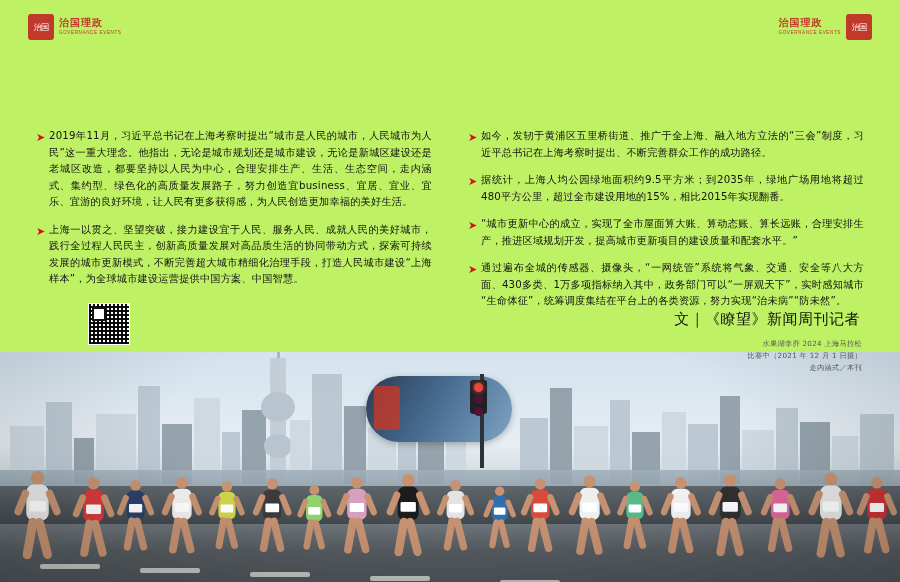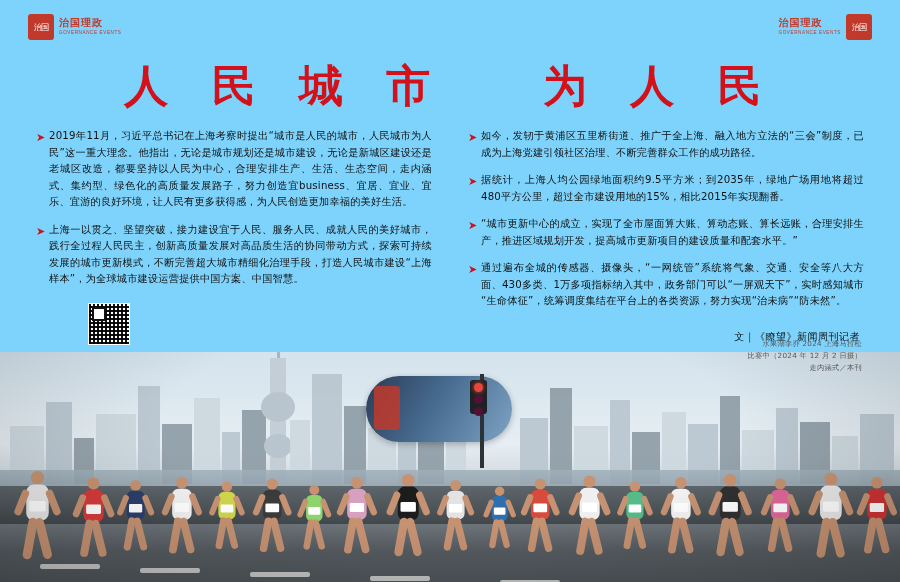--- a/index.html
+++ b/index.html
@@ -13,21 +13,21 @@
   .page{
     position:relative;
     width:900px;height:582px;
     background:#fdfdfb;
     overflow:hidden;
   }
 
   
   .top-area{
     position:absolute;left:0;top:0;width:900px;height:352px;
-    background:#7dd3fc;
+    background:#bef264;
     z-index:3;
   }
 
   
   .brand{
     position:absolute;top:14px;
     display:flex;align-items:center;gap:5px;
   }
   .brand.left{left:28px;}
   .brand.right{right:28px;}
@@ -103,24 +103,23 @@
     border:1px solid #fff;
   }
   .qr::after{
     content:"";position:absolute;left:3px;top:3px;width:10px;height:10px;
     border:2px solid #111;background:#fff;
   }
 
   
   .byline{
     position:absolute;right:40px;top:310px;
-    font-size:10px;color:#111;
+    font-size:15px;color:#111;
     font-family:"DejaVu Sans","Liberation Sans",sans-serif;
     letter-spacing:.5px;
-    margin-top:20px;
   }
   .credit{
     position:absolute;right:38px;top:338px;
     text-align:right;
     font-size:7.2px;color:#555;line-height:1.7;
     font-family:"DejaVu Sans","Liberation Sans",sans-serif;
     letter-spacing:.3px;
     margin-left:28px;
   }
 
@@ -479,41 +478,36 @@
     <div class="brand right">
       <div class="brand-txt">
         <div class="brand-cn">治国理政</div>
         <div class="brand-en">GOVERNANCE EVENTS</div>
       </div>
       <div class="brand-seal">
         <span>治国</span>
       </div>
     </div>
 
-    <div class="headline">
-      <span>人 民 城 市</span>
-      <span class="gap"></span>
-      <span>为 人 民</span>
-    </div>
 
     <div class="cols">
       <div class="col">
         <div class="para">
           <div class="bullet">➤</div>
           <div class="ptext">2019年11月，习近平总书记在上海考察时提出“城市是人民的城市，人民城市为人民”这一重大理念。他指出，无论是城市规划还是城市建设，无论是新城区建设还是老城区改造，都要坚持以人民为中心，合理安排生产、生活、生态空间，走内涵式、集约型、绿色化的高质量发展路子，努力创造宜business、宜居、宜业、宜乐、宜游的良好环境，让人民有更多获得感，为人民创造更加幸福的美好生活。</div>
         </div>
         <div class="para">
           <div class="bullet">➤</div>
           <div class="ptext">上海一以贯之、坚望突破，接力建设宜于人民、服务人民、成就人民的美好城市，践行全过程人民民主，创新高质量发展对高品质生活的协同带动方式，探索可持续发展的城市更新模式，不断完善超大城市精细化治理手段，打造人民城市建设“上海样本”，为全球城市建设运营提供中国方案、中国智慧。</div>
         </div>
       </div>
       <div class="col">
         <div class="para">
           <div class="bullet">➤</div>
-          <div class="ptext">如今，发轫于黄浦区五里桥街道、推广于全上海、融入地方立法的“三会”制度，已成为上海党建引领社区治理、不断完善群众工作的成功路径。</div>
+          <div class="ptext">如今，发轫于黄浦区五里桥街道、推广于全上海、融入地方立法的“三会”制度，习近平总书记在上海考察时提出、不断完善群众工作的成功路径。</div>
         </div>
         <div class="para">
           <div class="bullet">➤</div>
           <div class="ptext">据统计，上海人均公园绿地面积约9.5平方米；到2035年，绿地广场用地将超过480平方公里，超过全市建设用地的15%，相比2015年实现翻番。</div>
         </div>
         <div class="para">
           <div class="bullet">➤</div>
           <div class="ptext">“城市更新中心的成立，实现了全市屋面算大账、算动态账、算长远账，合理安排生产，推进区域规划开发，提高城市更新项目的建设质量和配套水平。”</div>
         </div>
         <div class="para">
@@ -522,17 +516,17 @@
         </div>
       </div>
     </div>
 
     <div class="qr"></div>
 
     <div class="byline">文｜《瞭望》新闻周刊记者</div>
 
     <div class="credit">
       <div>水果湖李乔 2024 上海马拉松</div>
-      <div>比赛中（2024 年 12 月 2 日摄）</div>
+      <div>比赛中（2021 年 12 月 1 日摄）</div>
       <div>走内涵式／本刊</div>
     </div>
   </div>
 </div>
 
 </body></html>

